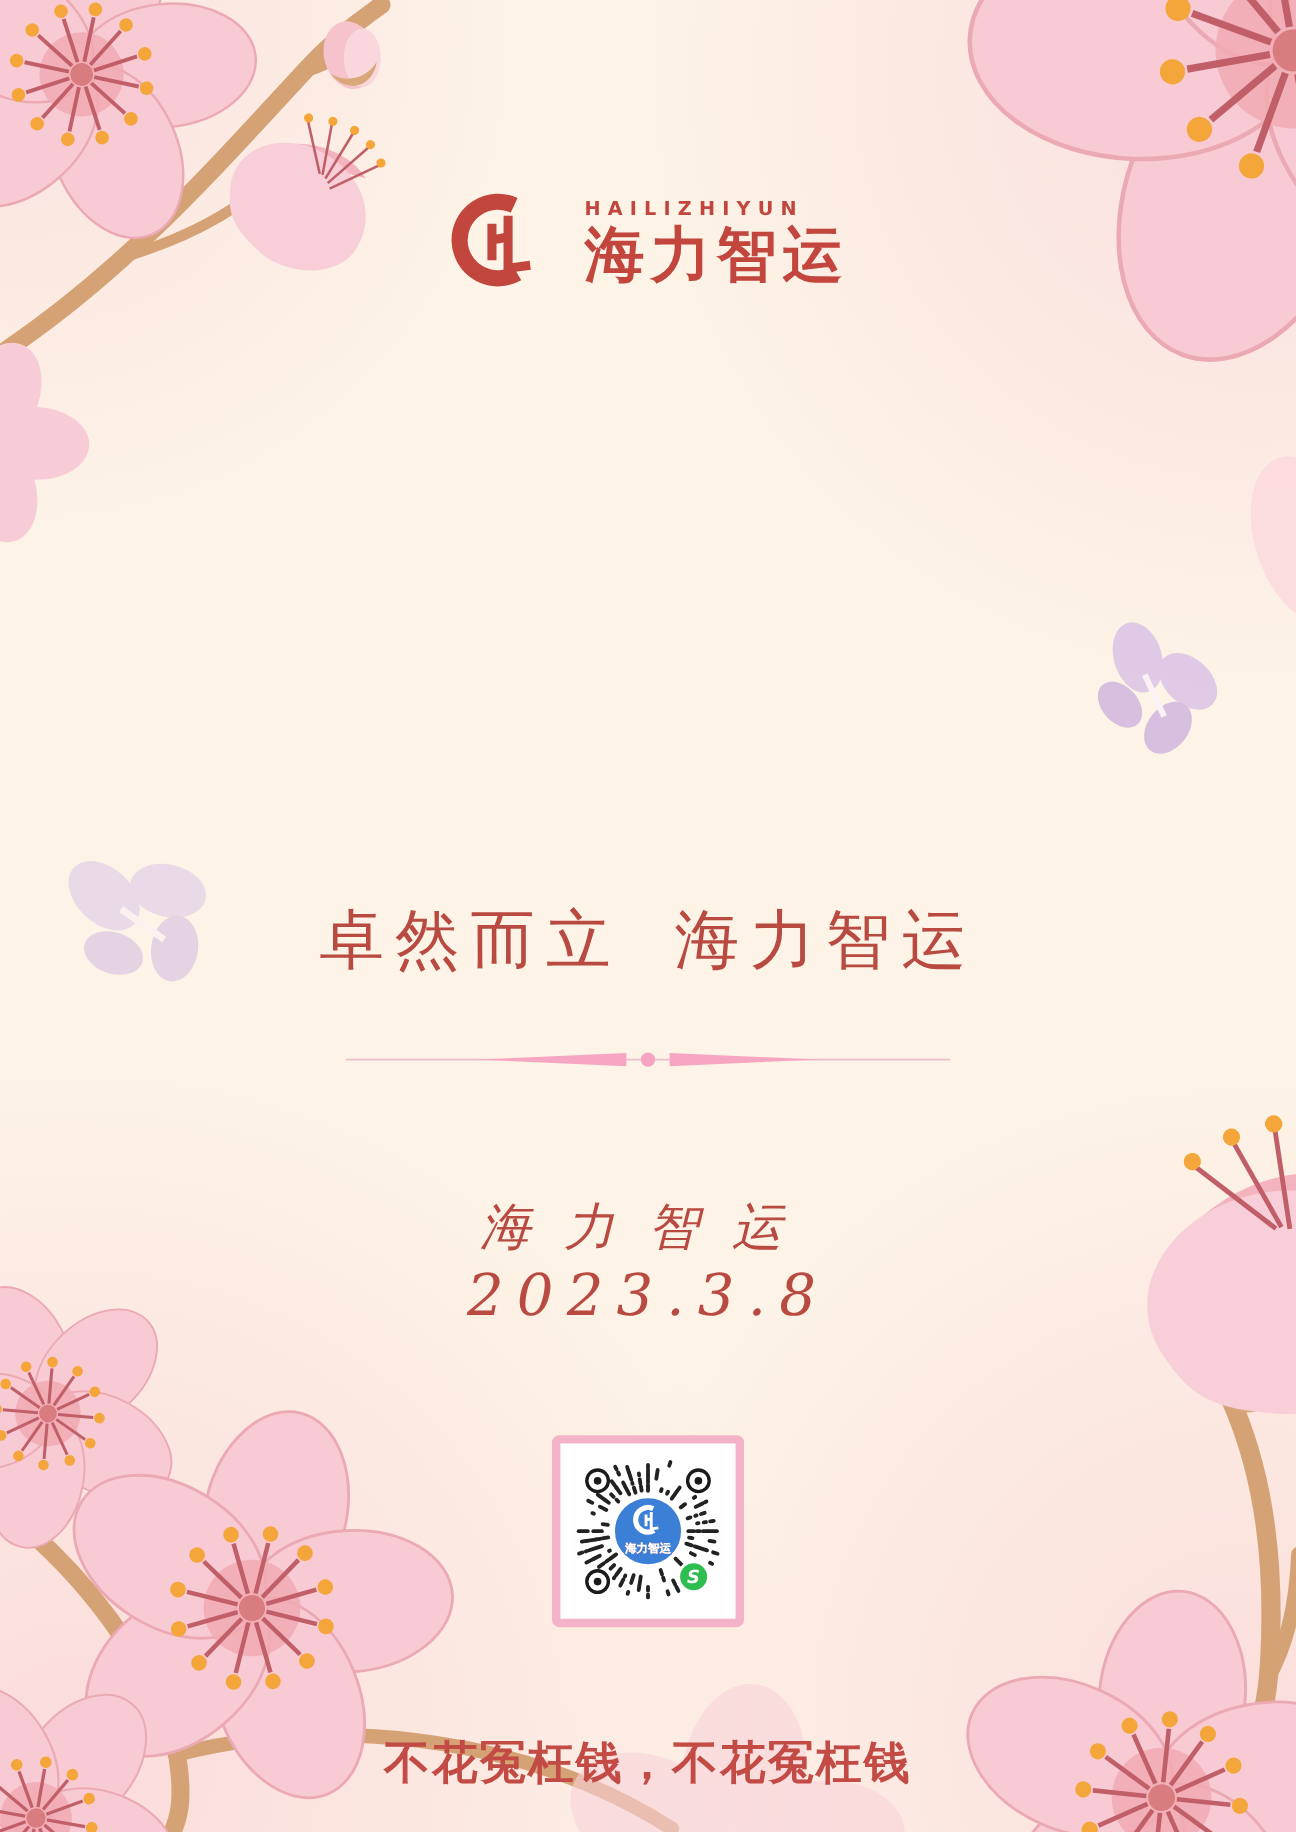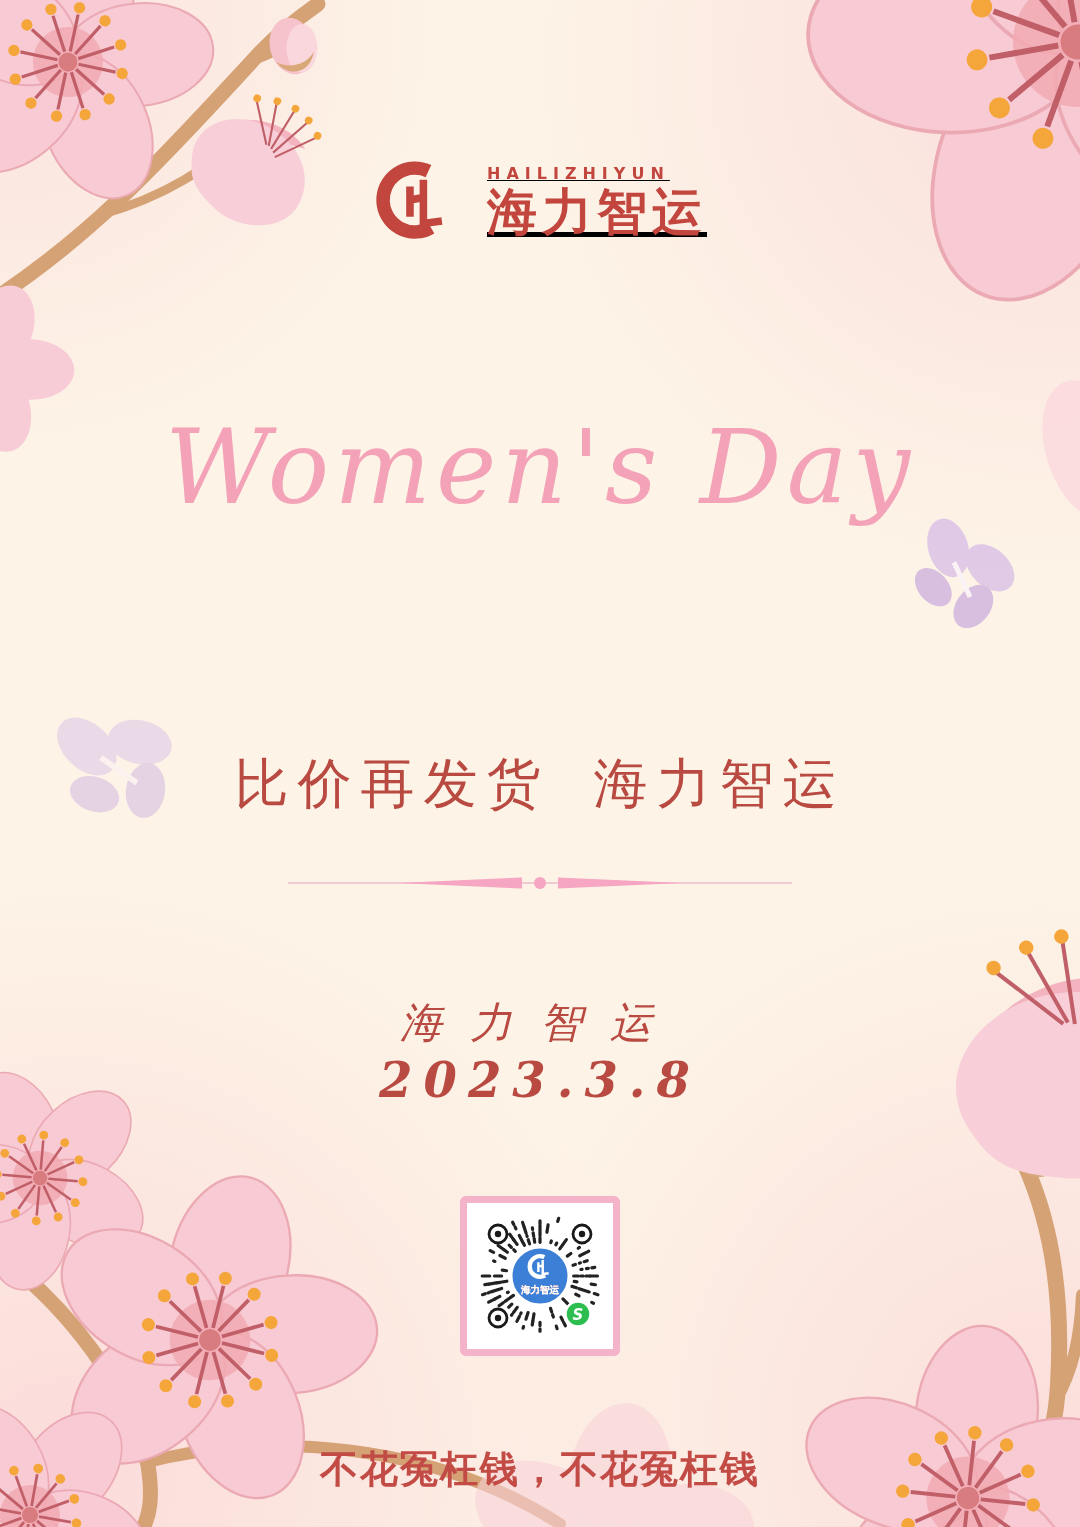--- a/index.html
+++ b/index.html
@@ -13,40 +13,40 @@
       radial-gradient(circle at 97% 4%, rgba(248,205,212,.55), transparent 30%),
       radial-gradient(circle at 2% 2%, rgba(248,205,212,.45), transparent 24%),
       radial-gradient(circle at 6% 96%, rgba(249,195,205,.5), transparent 34%),
       radial-gradient(circle at 96% 94%, rgba(249,195,205,.45), transparent 32%),
       #fdf4e7;
   }
   .deco{position:absolute;left:0;top:0;z-index:1;pointer-events:none;}
   .layer{position:absolute;left:0;right:0;z-index:2;text-align:center;}
   .petal{fill:#f8cad4;stroke:#eba9b3;stroke-width:1.5;}
 
-  .logo-block{top:158px;display:flex;align-items:center;justify-content:center;gap:30px;text-decoration:underline;}
+  .logo-block{top:158px;display:flex;align-items:center;justify-content:center;gap:30px;}
   .logo-mark{flex:0 0 auto;}
   .logo-text{text-align:left;}
   .logo-latin{font-family:"DejaVu Sans","Liberation Sans",sans-serif;font-size:16px;font-weight:700;
     letter-spacing:6px;color:#c2453e;margin-bottom:4px;}
   .logo-cn{font-family:"DejaVu Sans","Liberation Sans",sans-serif;font-size:50px;font-weight:700;
     letter-spacing:5px;color:#c2453e;line-height:1;}
 
   .title{top:262px;margin:0;font-size:118px;font-weight:700;color:#b8423e;letter-spacing:10px;
     text-shadow:-6px 7px 0 #f5d3cd;line-height:1.15;}
   .subtitle{top:402px;font-style:italic;font-size:102px;color:#f3a2b8;letter-spacing:5px;line-height:1.3;}
 
   .wish1{top:652px;font-size:54px;color:#b94a42;letter-spacing:15px;}
   .wish2{top:748px;font-size:54px;color:#b94a42;letter-spacing:9px;}
   .g2gap{display:inline-block;width:44px;}
 
   .divider{top:872px;left:50%;transform:translateX(-50%);position:absolute;z-index:2;}
 
   .company{top:995px;font-size:42px;font-style:italic;color:#b94a42;letter-spacing:28px;}
-  .date{top:1052px;font-size:48px;font-style:italic;color:#b94a42;letter-spacing:11px;font-weight:bold;}
+  .date{top:1052px;font-size:48px;font-style:italic;color:#b94a42;letter-spacing:11px;}
 
   .qr-box{position:absolute;z-index:2;top:1196px;left:50%;transform:translateX(-50%);
     background:#ffffff;border:7px solid #f4b3c8;border-radius:6px;padding:12px;line-height:0;}
 
   .footer1{top:1380px;font-family:"DejaVu Sans","Liberation Sans",sans-serif;font-weight:700;
     font-size:38px;color:#c24b45;letter-spacing:1px;}
   .footer2{top:1444px;font-family:"DejaVu Sans","Liberation Sans",sans-serif;font-weight:700;
     font-size:38px;color:#c24b45;letter-spacing:2px;}
 </style>
 </head>
@@ -160,24 +160,23 @@
   <div class="layer logo-block">
     <svg class="logo-mark" width="84" height="84" viewBox="0 0 100 100">
       <use href="#hl-mark" stroke="#c2453e"></use>
     </svg>
     <div class="logo-text">
       <div class="logo-latin">HAILIZHIYUN</div>
       <div class="logo-cn">海力智运</div>
     </div>
   </div>
 
-  <div class="layer subtitle">Women's Day</div>
 
   <div class="layer wish2">
-    <span>比价再发货</span><span class="g2gap"></span><span>海力智运</span>
+    <span>卓然而立</span><span class="g2gap"></span><span>海力智运</span>
   </div>
 
   <svg class="divider" width="520" height="22" viewBox="0 0 520 22">
     <line x1="8" y1="11" x2="512" y2="11" stroke="#eebccb" stroke-width="1.6"></line>
     <path d="M118 11 L242 5.5 L242 16.5 Z" fill="#f6a5c2"></path>
     <path d="M402 11 L278 5.5 L278 16.5 Z" fill="#f6a5c2"></path>
     <circle cx="260" cy="11" r="6" fill="#f6a5c2"></circle>
   </svg>
 
   <div class="layer company">海力智运</div>

